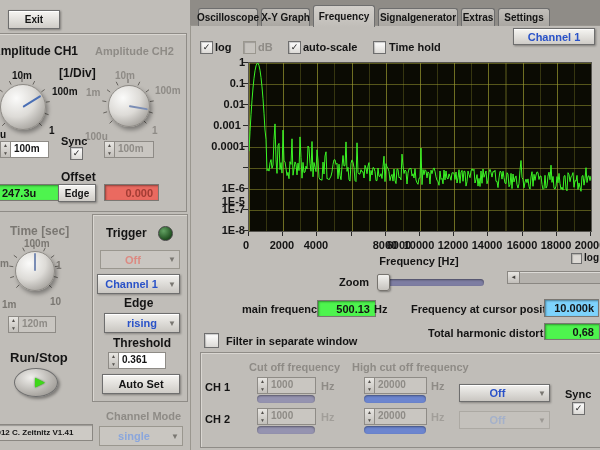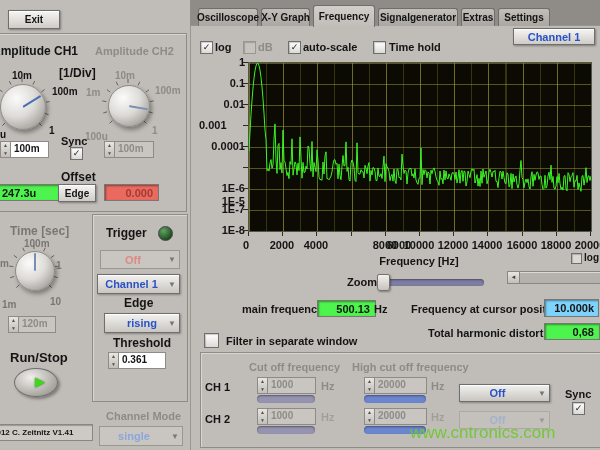--- a/index.html
+++ b/index.html
@@ -184,20 +184,23 @@
       <span class="ar">▼</span>
     </div>
     <div class="a lbl" style="left:113px;top:336px;font-size:12px;">Threshold</div>
     <div class="spin a" style="left:108px;top:352px;width:56px;">
       <span class="sa">
           <span>▲</span>
           <span>▼</span>
         </span>
       <span class="sf">0.361</span>
     </div>
+    <div class="btn a" style="left:102px;top:374px;width:76px;height:18px;font-size:11px;">
+      <span>Auto Set</span>
+    </div>
 
     <div class="a glbl" style="left:106px;top:410px;">Channel Mode</div>
     <div class="dd dis a" style="left:99px;top:426px;width:82px;height:18px;">
       <span class="t" style="color:#8aa6dc;">single</span>
       <span class="ar">▼</span>
     </div>
   </div>
 
   <div class="a" style="left:190px;top:0;width:410px;height:25px;background:#8f8c87;"></div>
   <div class="a" style="left:190px;top:25px;width:410px;height:425px;background:#c0bdb8;border-left:1px solid #9a978f;border-top:1px solid #97948e;"></div>
@@ -233,21 +236,21 @@
   <div class="a lbl" style="left:303px;top:41px;">auto-scale</div>
   <div class="cb a" style="left:373px;top:41px;width:11px;height:11px;"></div>
   <div class="a lbl" style="left:389px;top:41px;">Time hold</div>
   <div class="btn a" style="left:513px;top:28px;width:80px;height:15px;font-size:11px;color:#2a52c8;">
     <span>Channel 1</span>
   </div>
 
   <div class="a lbl" style="left:205px;top:56px;width:40px;text-align:right;">1</div>
   <div class="a lbl" style="left:205px;top:77px;width:40px;text-align:right;">0.1</div>
   <div class="a lbl" style="left:205px;top:98px;width:40px;text-align:right;">0.01</div>
-  <div class="a lbl" style="left:199px;top:119px;width:40px;text-align:left;">0.001</div>
+  <div class="a lbl" style="left:207px;top:119px;width:40px;text-align:center;">0.001</div>
   <div class="a lbl" style="left:205px;top:140px;width:40px;text-align:right;">0.0001</div>
   <div class="a lbl" style="left:205px;top:161px;width:40px;text-align:right;margin-top:34px;">1E-5</div>
   <div class="a lbl" style="left:205px;top:182px;width:40px;text-align:right;">1E-6</div>
   <div class="a lbl" style="left:205px;top:203px;width:40px;text-align:right;">1E-7</div>
   <div class="a lbl" style="left:205px;top:224px;width:40px;text-align:right;">1E-8</div>
   <div class="a" style="left:243px;top:62px;width:5px;height:169px;background:repeating-linear-gradient(to bottom,#2a2a2a 0 1px,transparent 1px 21px);"></div>
 
   <div class="a" style="left:248px;top:62px;width:342px;height:168px;border:1px solid #55534e;
        background:
          repeating-linear-gradient(to right, rgba(150,150,45,.30) 0 1px, transparent 1px 17.1px),
@@ -274,21 +277,21 @@
   <div class="a lbl" style="left:359px;top:255px;width:120px;text-align:center;">Frequency [Hz]</div>
 
   <div class="cb a" style="left:571px;top:253px;width:9px;height:9px;background:#dcd9d4;"></div>
   <div class="a lbl" style="left:584px;top:252px;font-size:10px;">log</div>
 
   <div class="a" style="left:507px;top:271px;width:93px;height:11px;border:1px solid #8a8782;background:#cdcac5;display:flex;">
     <span style="width:11px;background:linear-gradient(#e8e6e2,#c2bfba);border-right:1px solid #8a8782;font-size:6px;line-height:10px;text-align:center;color:#44423e;">◄</span>
     <span style="flex:1;background:#b5b2ad;box-shadow:inset 0 1px 0 #dcdad6;"></span>
   </div>
 
-  <div class="a lbl" style="left:339px;top:276px;margin-left:8px;">Zoom</div>
+  <div class="a lbl" style="left:339px;top:276px;">Zoom</div>
   <div class="a sliderbar" style="left:378px;top:279px;width:106px;height:7px;background:#7d7da2;"></div>
   <div class="a" style="left:377px;top:274px;width:11px;height:15px;background:linear-gradient(#f2f1ee,#c6c3be);border:1px solid #77746f;border-radius:2px 2px 3px 3px;box-shadow:1px 1px 2px rgba(0,0,0,.35);"></div>
 
   <div class="a lbl" style="left:242px;top:303px;">main frequency</div>
   <div class="disp a" style="left:317px;top:300px;width:52px;height:15px;background:#4ef44e;justify-content:flex-end;padding-right:5px;">500.13</div>
   <div class="a lbl" style="left:374px;top:303px;">Hz</div>
   <div class="a lbl" style="left:411px;top:303px;">Frequency at cursor position</div>
   <div class="disp a" style="left:544px;top:299px;width:49px;height:16px;background:#7dd3fc;justify-content:flex-end;padding-right:4px;">10.000k</div>
 
   <div class="cb a" style="left:204px;top:333px;width:13px;height:13px;"></div>
@@ -345,14 +348,13 @@
     <span class="sf">20000</span>
   </div>
   <div class="a glbl" style="left:431px;top:411px;opacity:.6;">Hz</div>
   <div class="a sliderbar" style="left:257px;top:426px;width:58px;height:8px;background:#9593b0;"></div>
   <div class="a sliderbar" style="left:364px;top:426px;width:62px;height:8px;background:#6c85cf;"></div>
   <div class="dd dis a" style="left:459px;top:411px;width:89px;height:16px;opacity:.5;">
     <span class="t" style="color:#8aa6dc;">Off</span>
     <span class="ar">▼</span>
   </div>
 
-  <div class="a" style="left:410px;top:423px;font-size:17px;color:rgba(110,200,50,.95);white-space:nowrap;">www.cntronics.com</div>
 </div>
 
 </body></html>

